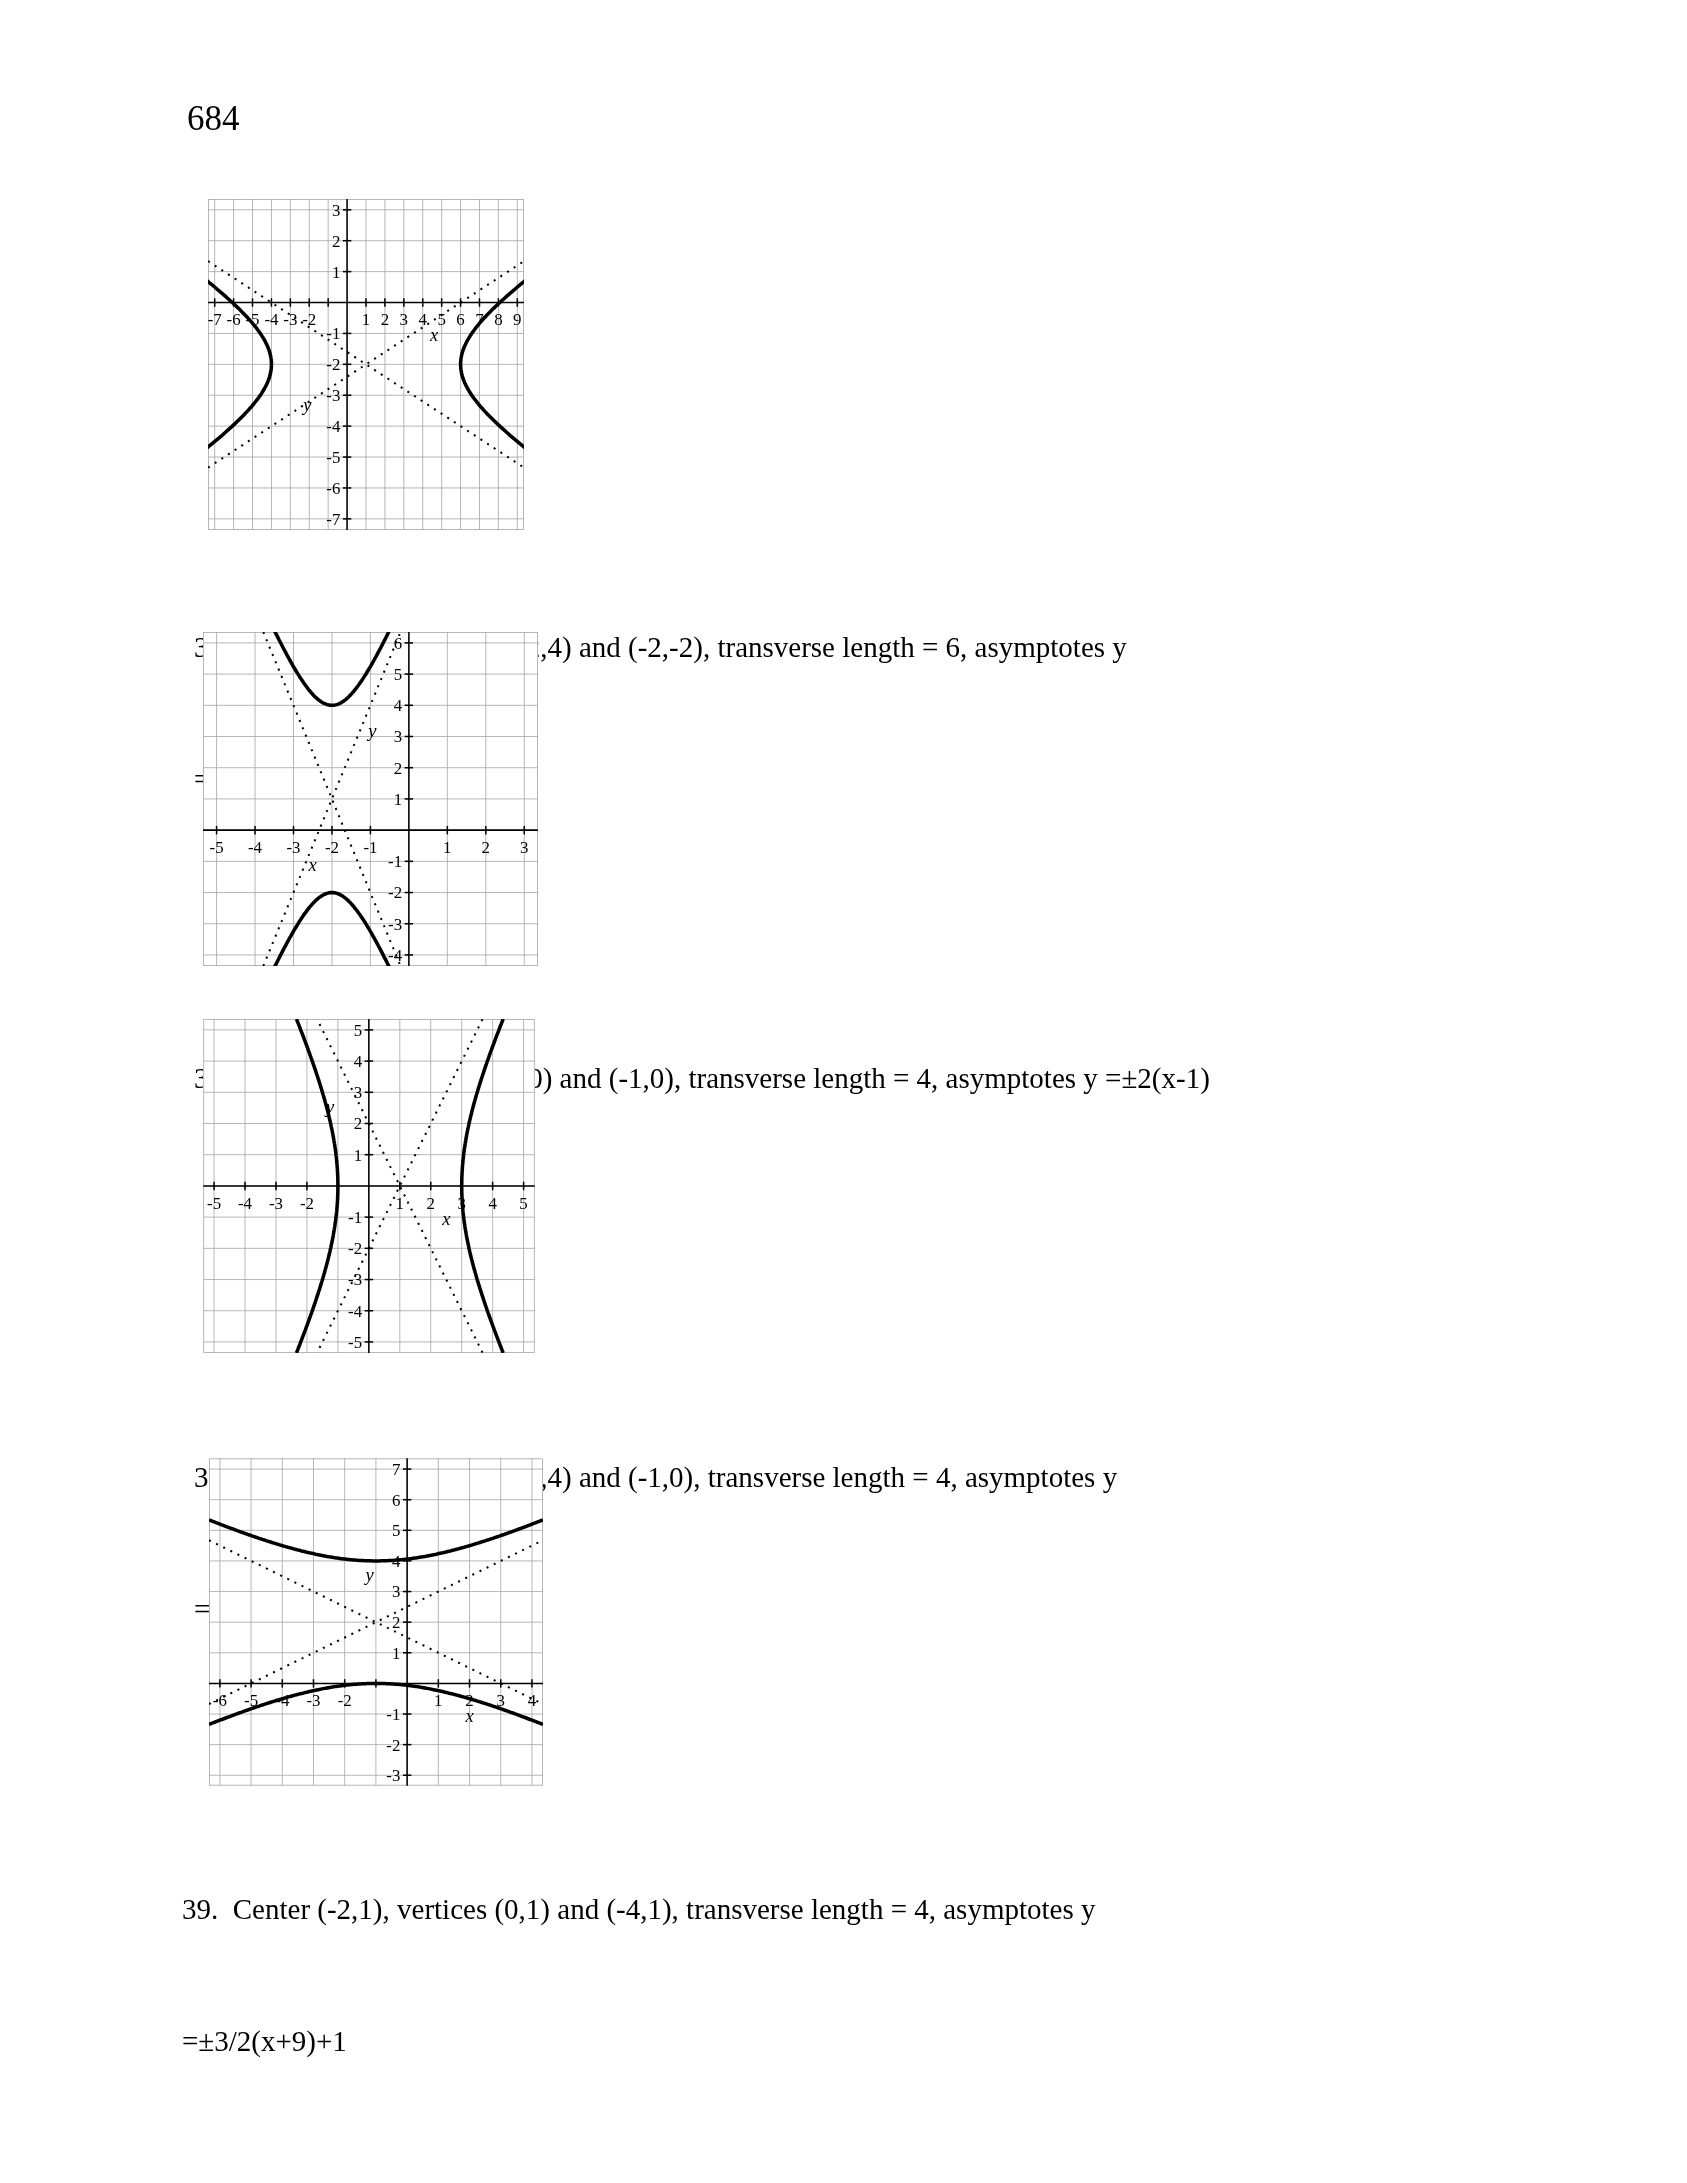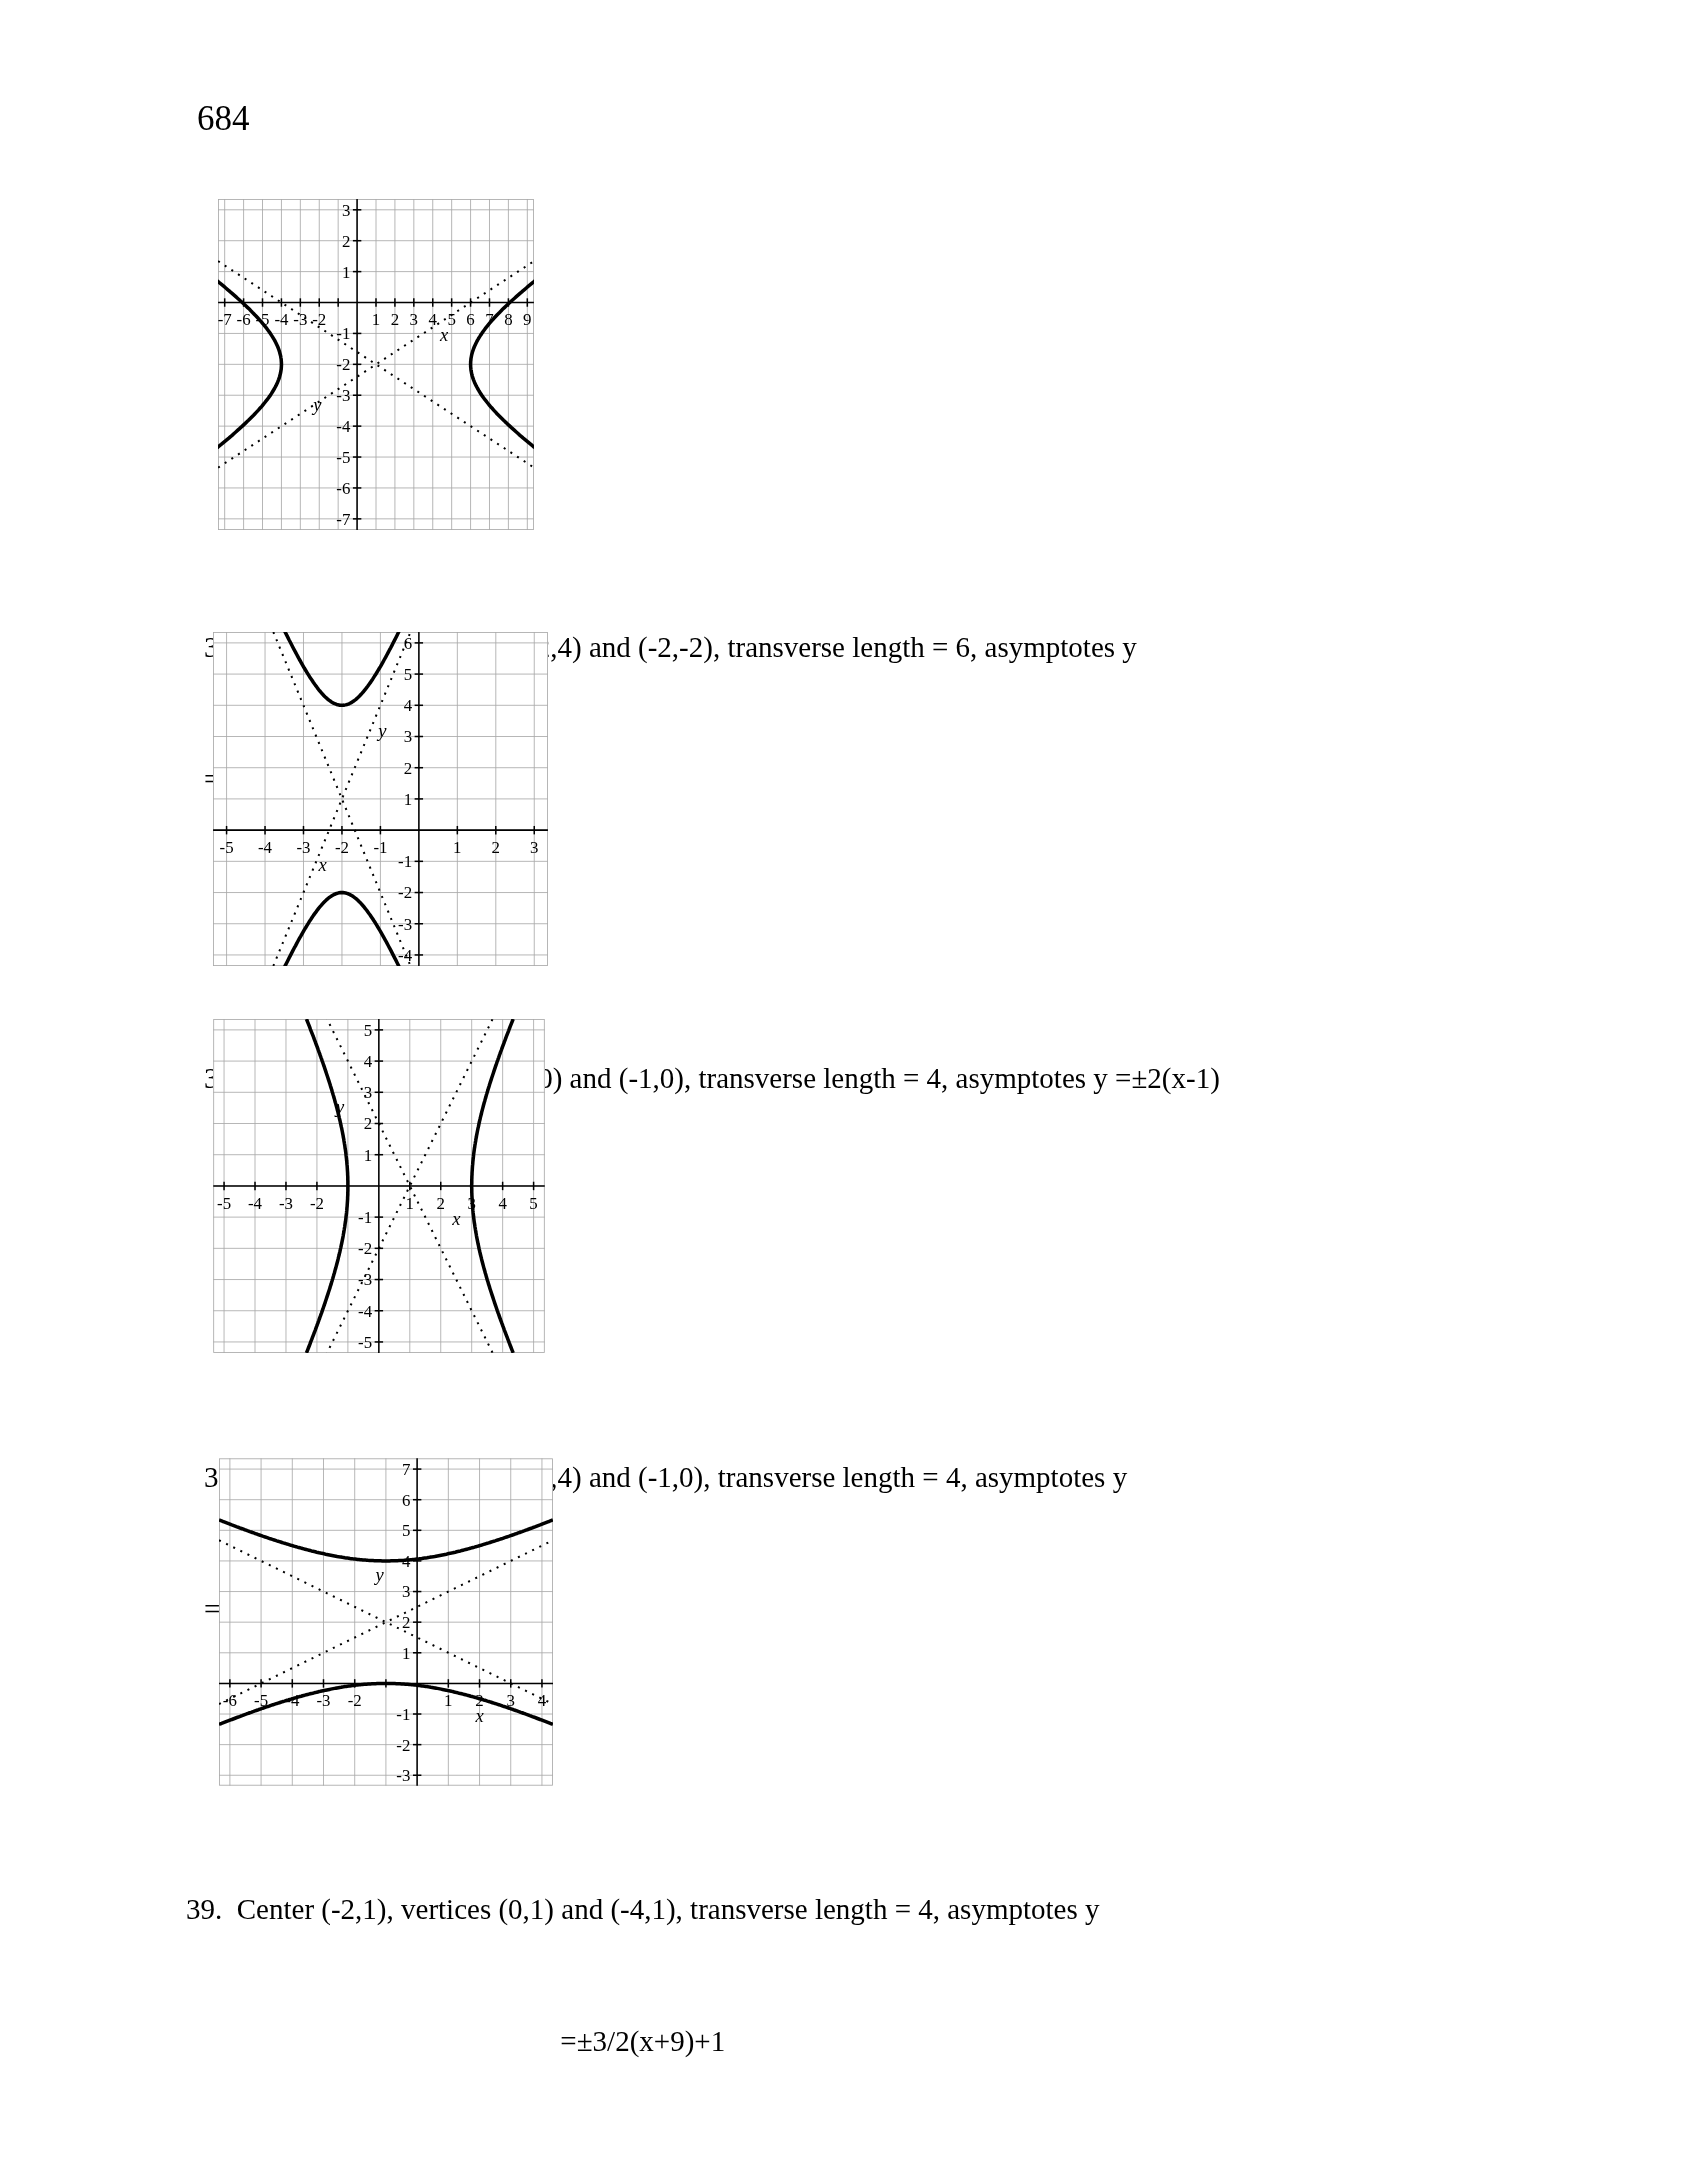--- a/index.html
+++ b/index.html
@@ -1,28 +1,28 @@
 <!DOCTYPE html>
 <html style="font-size:13.5px"><head>
 <meta charset="utf-8">
 <style>
   html,body{margin:0;padding:0;background:#ffffff;}
   .page{position:relative;width:1543px;height:2183px;background:#ffffff;
-        font-family:"Liberation Serif",serif;color:#000;overflow:hidden;margin-left:10px;}
+        font-family:"Liberation Serif",serif;color:#000;overflow:hidden;}
   .page-number{position:absolute;left:187px;top:100px;font-size:35px;line-height:1.1;}
   .graph{position:absolute;background:#fff;}
   #g1{left:208px;top:199px;}
   #g2{left:203px;top:632px;}
   #g3{left:203px;top:1019px;}
   #g4{left:209px;top:1458px;}
   .caption{position:absolute;font-size:29px;line-height:44px;white-space:pre;color:#000;}
   #c33{left:194px;top:537px;}
   #c35{left:194px;top:968px;}
   #c37{left:194px;top:1367px;}
-  #c39{left:176px;top:1799px;text-align:center;}
+  #c39{left:182px;top:1799px;}
 </style>
 </head>
 <body>
 
 <div class="page">
 
   <div class="page-number">684</div>
 
   <svg id="g1" class="graph" width="316" height="331" viewBox="0 0 374 392">
       <g stroke="#a9a9a9" stroke-width="1">

